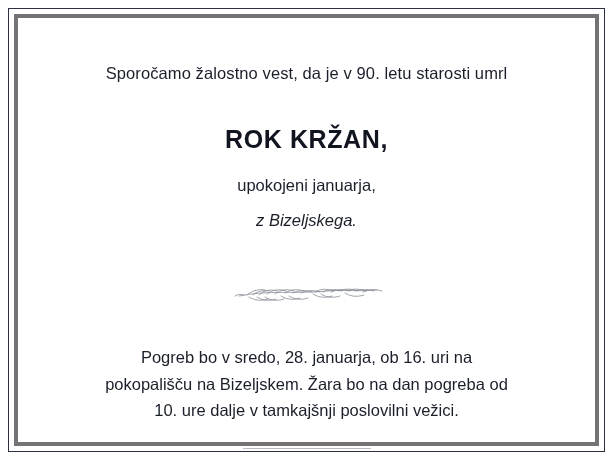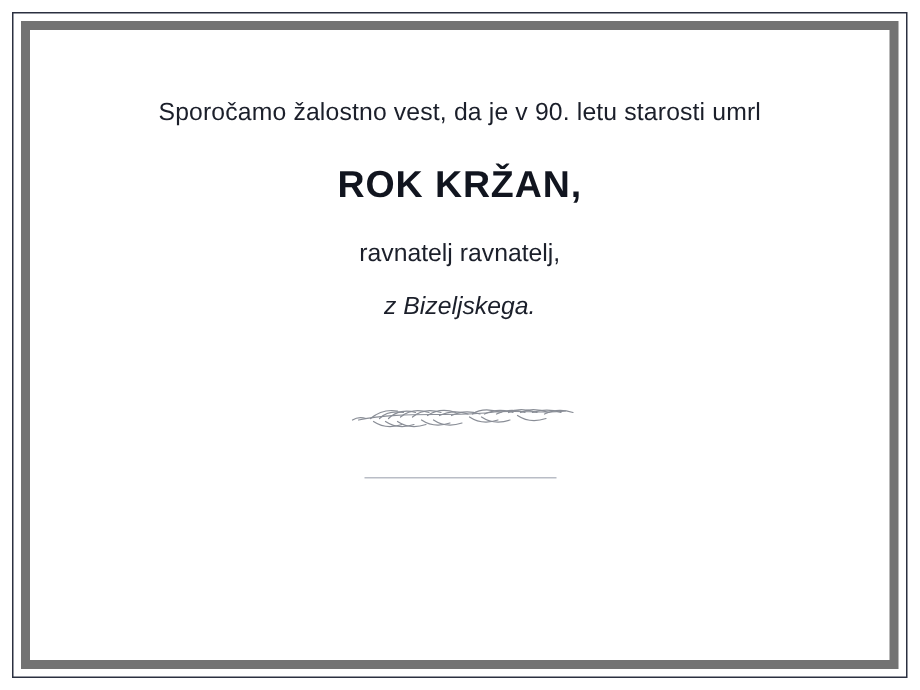--- a/index.html
+++ b/index.html
@@ -30,21 +30,21 @@
     bottom: 8px;
     border: 1px solid #2b3040;
     box-sizing: border-box;
   }
   .inner-frame {
     position: absolute;
     left: 14px;
     top: 14px;
     right: 14px;
     bottom: 14px;
-    border: 6px solid #737373;
+    border: 4px solid #737373;
     box-sizing: border-box;
     background: #ffffff;
     display: flex;
     flex-direction: column;
     align-items: center;
   }
   .notice-body {
     width: 100%;
     box-sizing: border-box;
     padding: 0 40px;
@@ -54,21 +54,21 @@
   }
   .line-intro {
     margin-top: 44px;
     font-size: 16.5px;
     line-height: 1.45;
     text-align: center;
     color: #1b1f2a;
     letter-spacing: 0.1px;
   }
   .name {
-    margin-top: 21px;
+    margin-top: 39px;
     font-size: 25px;
     font-weight: bold;
     letter-spacing: 0.6px;
     text-align: left;
     color: #11151f;
   }
   .role {
     margin-top: 22px;
     font-size: 16.5px;
     text-align: center;
@@ -110,21 +110,21 @@
 </style>
 </head>
 <body>
 
 <div class="page">
   <div class="outer-frame"></div>
   <div class="inner-frame">
     <div class="notice-body">
       <div class="line-intro">Sporočamo žalostno vest, da je v 90. letu starosti umrl</div>
       <div class="name">ROK KRŽAN,</div>
-      <div class="role">ravnatelj ravnatelj,</div>
+      <div class="role">upokojeni januarja,</div>
       <div class="origin">z Bizeljskega.</div>
 
       <div class="ornament">
         <svg width="160" height="28" viewBox="0 0 160 28" aria-hidden="true">
           <g stroke="#5c626e" stroke-width="0.8" fill="none" stroke-linecap="round">
             <path d="M12 17 C 40 11, 70 15, 100 12 C 118 10, 134 13, 150 11"></path>
             <path d="M20 16 C 26 11, 32 10, 38 11"></path>
             <path d="M26 16 C 30 12, 36 11, 42 12"></path>
             <path d="M32 16 C 37 11, 44 10, 50 12"></path>
             <path d="M40 15 C 46 10, 53 10, 59 12"></path>
@@ -145,16 +145,17 @@
             <path d="M112 12 C 118 9, 125 10, 131 12"></path>
             <path d="M120 12 C 126 9, 133 10, 139 12"></path>
             <path d="M118 14 C 124 18, 131 18, 137 16"></path>
             <path d="M128 12 C 134 10, 141 10, 147 12"></path>
             <path d="M136 13 C 142 10, 149 10, 155 12"></path>
             <path d="M8 17 C 11 15, 14 15, 17 16"></path>
           </g>
         </svg>
       </div>
 
+      <div class="funeral-info">Pogreb bo v sredo, 28. januarja, ob 16. uri na pokopališču na Bizeljskem. Žara bo na dan pogreba od 10. ure dalje v tamkajšnji poslovilni vežici.</div>
       <div class="divider"></div>
     </div>
   </div>
 </div>
 
 </body></html>

